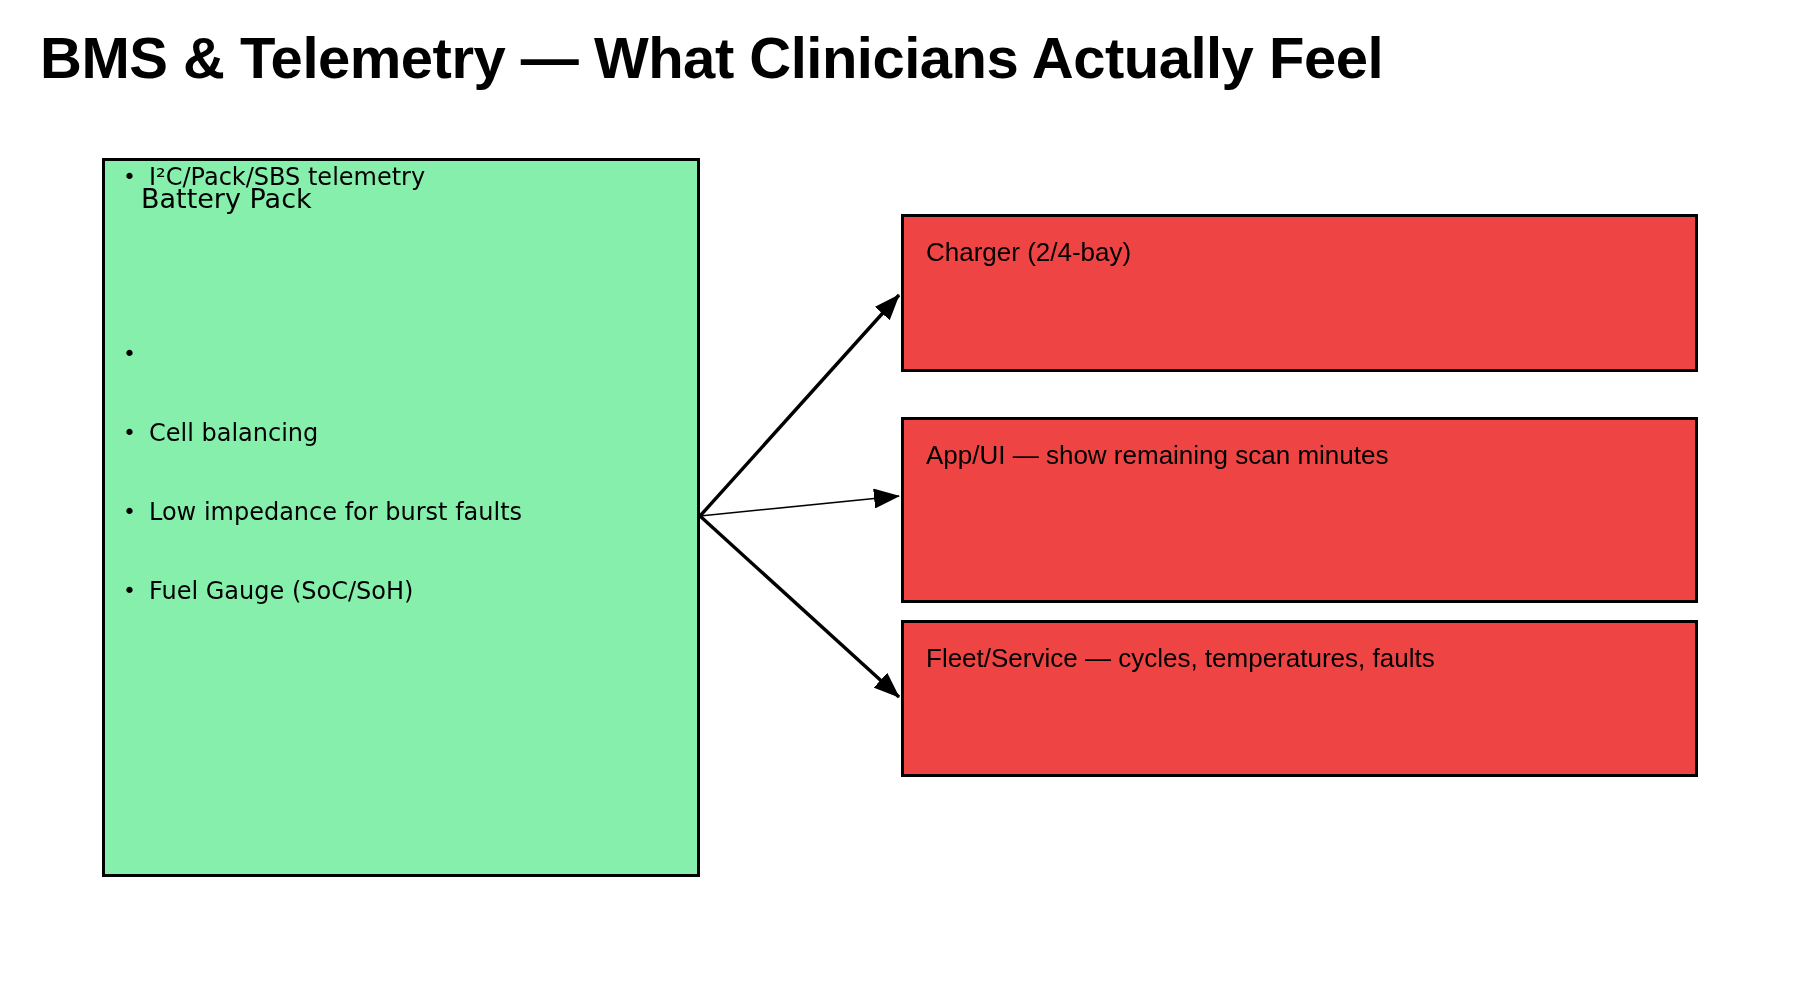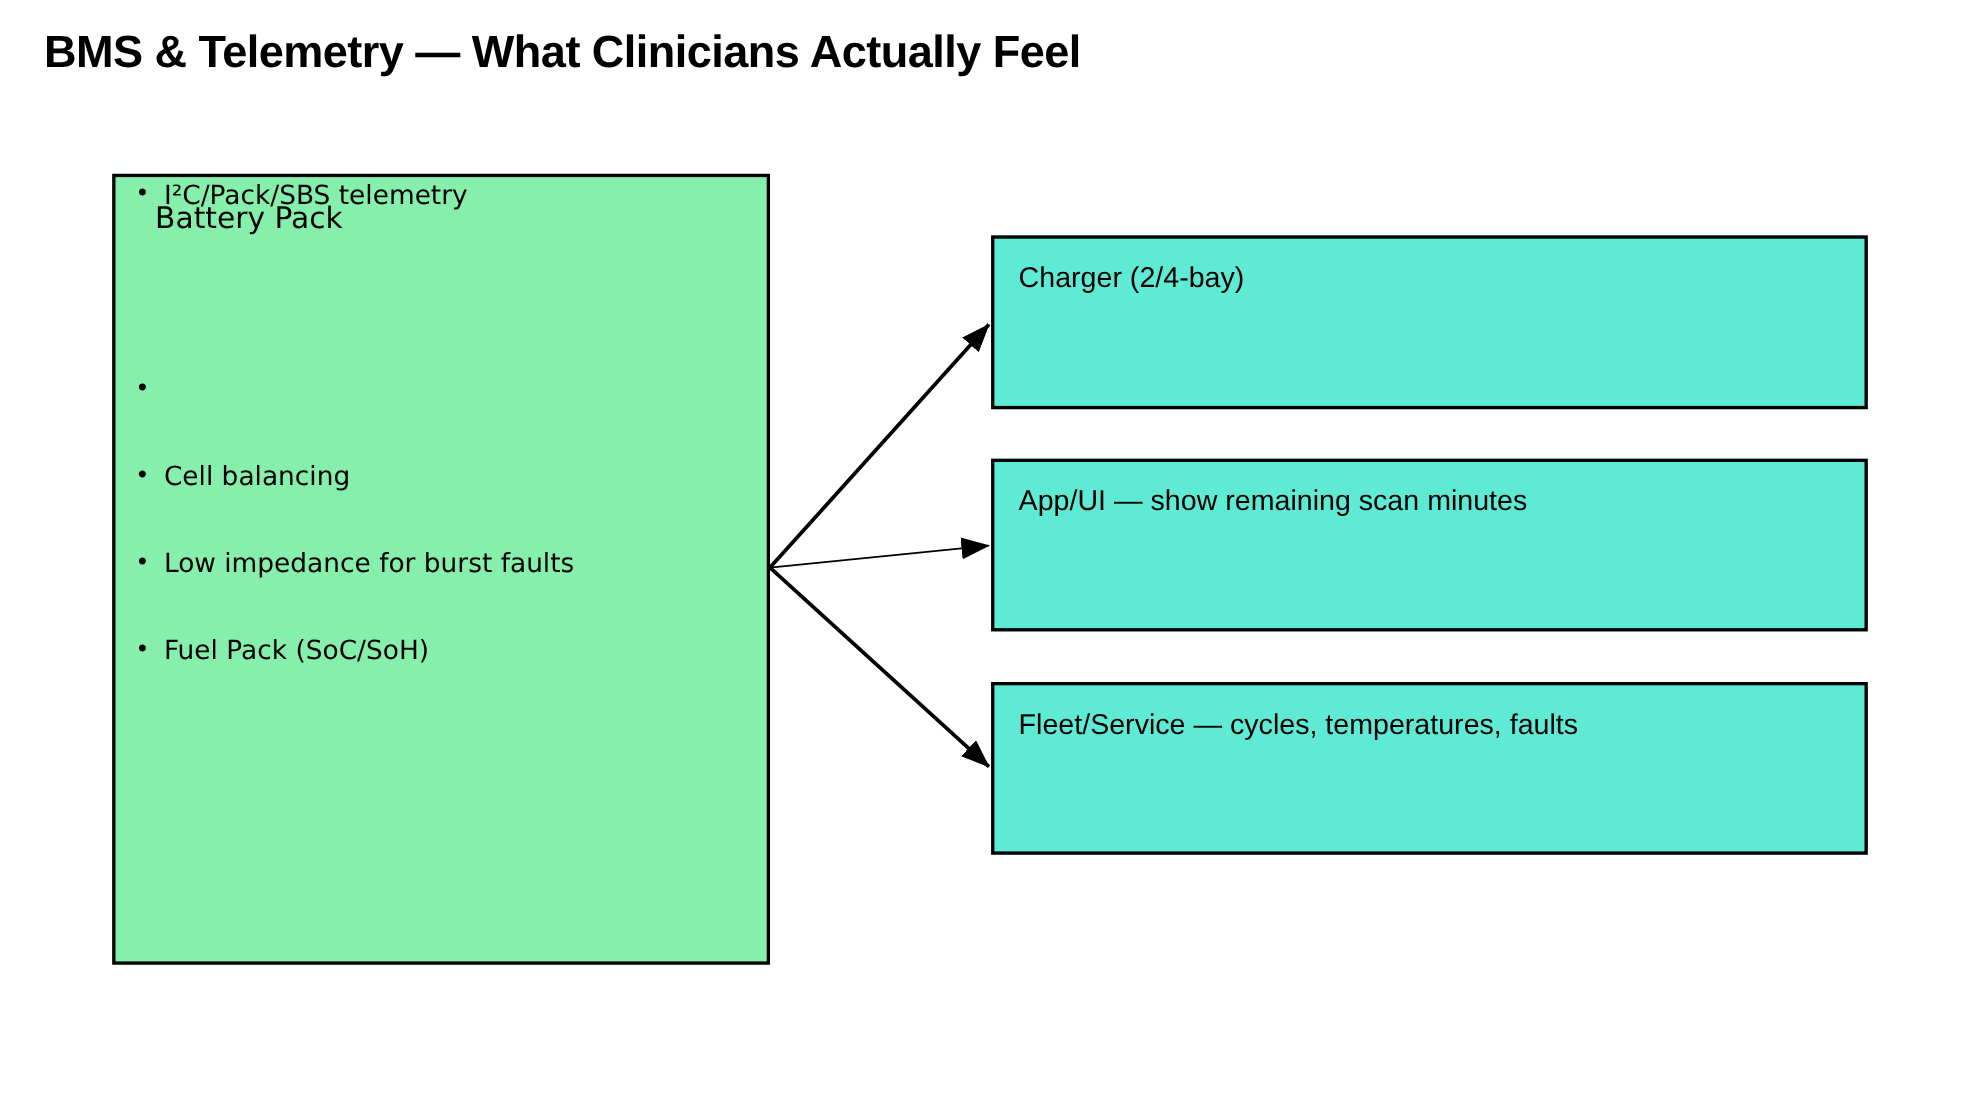--- a/index.html
+++ b/index.html
@@ -11,21 +11,21 @@
     color: #000000;
     overflow: hidden;
   }
 
   .page-title {
     position: absolute;
     left: 40px;
     top: 24px;
     font-family: "Liberation Sans", sans-serif;
     font-weight: bold;
-    font-size: 41px;
+    font-size: 58px;
     letter-spacing: -0.5px;
     white-space: nowrap;
     text-align: center;
   }
 
   
   .battery-box {
     position: absolute;
     left: 102px;
     top: 158px;
@@ -60,32 +60,32 @@
     margin-right: 13px;
     line-height: 32px;
   }
 
   
   .target-box {
     position: absolute;
     left: 901px;
     width: 797px;
     border: 3px solid #000;
-    background: #5eead4;
+    background: #ef4444;
   }
   .target-box .box-label {
     position: absolute;
     left: 22px;
     top: 20px;
     font-family: "Liberation Sans", sans-serif;
     font-size: 26px;
     white-space: nowrap;
   }
   #box-charger { top: 214px; height: 158px; }
-  #box-app     { top: 417px; height: 157px; }
+  #box-app     { top: 417px; height: 186px; }
   #box-fleet   { top: 620px; height: 157px; padding-left: 14px; }
 
   
   .arrow-layer {
     position: absolute;
     left: 0; top: 0;
     width: 1800px; height: 1000px;
     pointer-events: none;
   }
 </style>
@@ -103,21 +103,21 @@
   <div class="bullet-row">
     <span class="bullet-dot">•</span>
     <span>Cell balancing</span>
   </div>
   <div class="bullet-row">
     <span class="bullet-dot">•</span>
     <span>Low impedance for burst faults</span>
   </div>
   <div class="bullet-row">
     <span class="bullet-dot">•</span>
-    <span>Fuel Pack (SoC/SoH)</span>
+    <span>Fuel Gauge (SoC/SoH)</span>
   </div>
   <div class="bullet-row">
     <span class="bullet-dot">•</span>
     <span>I²C/Pack/SBS telemetry</span>
   </div>
 </div>
 
 <div class="target-box" id="box-charger">
   <div class="box-label">Charger (2/4-bay)</div>
 </div>

